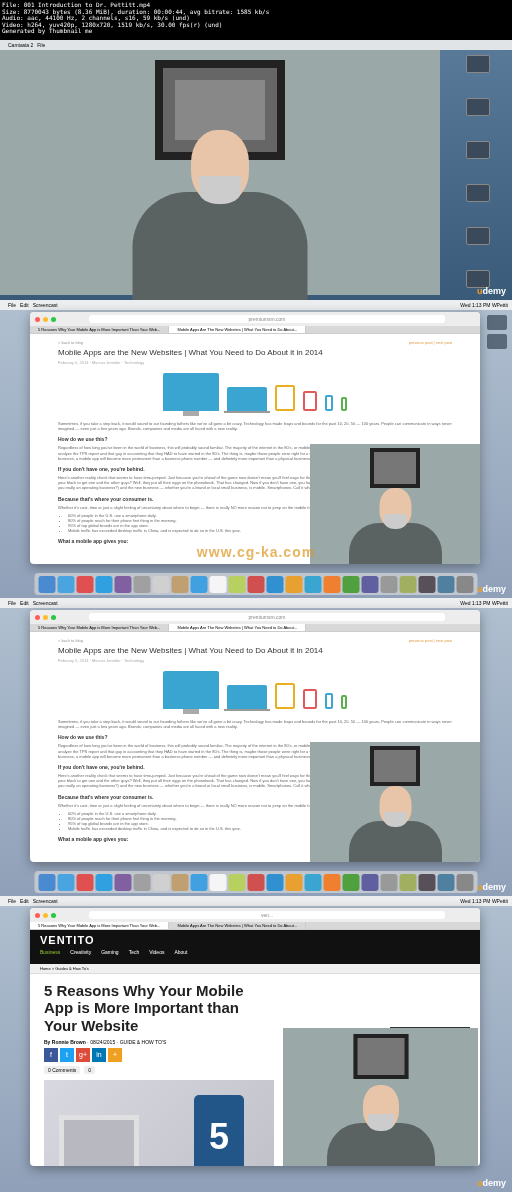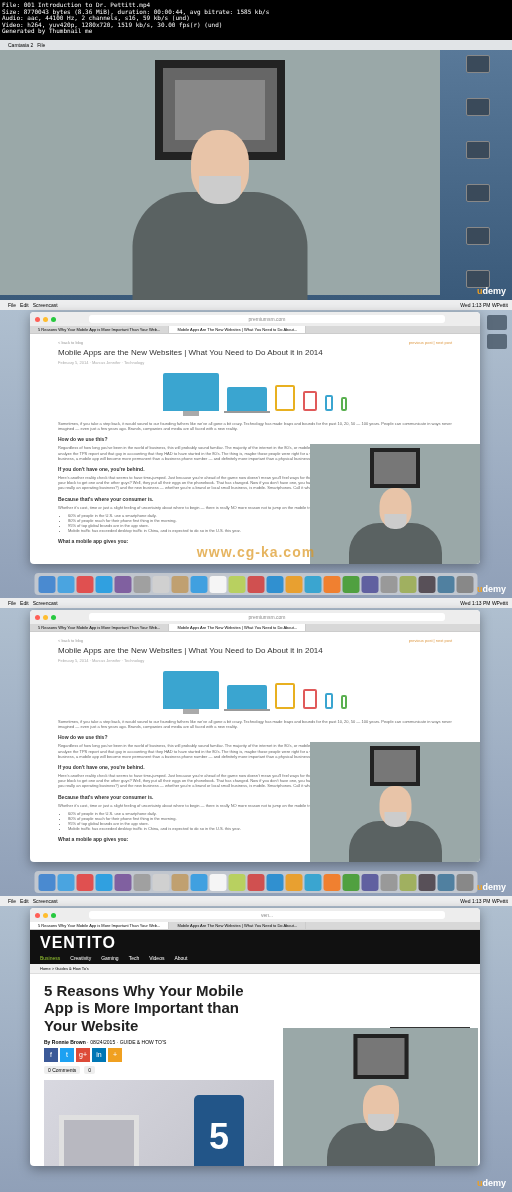--- a/index.html
+++ b/index.html
@@ -65,21 +65,21 @@
 .p23-udemy { position: absolute; bottom: 4px; right: 6px; color: #fff; font-size: 9px; font-weight: bold; z-index: 20; }
 .p23-udemy span { color: #f0a020; }
 .p23-deskicons { position: absolute; top: 15px; right: 5px; display: flex; flex-direction: column; gap: 4px; }
 .di2 { width: 20px; height: 15px; background: #5a6a7a; border-radius: 2px; }
 
 
 .p4 { position: relative; width: 512px; height: 296px; background: linear-gradient(180deg,#b0c0d0,#90a0b8); }
 .p4-menubar { height: 10px; background: rgba(240,240,240,0.95); font-size: 5px; line-height: 10px; padding: 0 4px; display: flex; justify-content: space-between; }
 .p4-browser { position: absolute; top: 12px; left: 30px; width: 450px; height: 258px; background: #fff; border-radius: 4px; box-shadow: 0 3px 12px rgba(0,0,0,0.35); overflow: hidden; }
 .ventito-hdr { height: 34px; background: #111; color: #fff; padding: 4px 10px; }
-.ventito-logo { font-size: 16px; font-weight: bold; letter-spacing: 1px; }
+.ventito-logo { font-size: 11px; font-weight: bold; letter-spacing: 1px; }
 .ventito-nav { display: flex; gap: 10px; font-size: 5px; margin-top: 3px; }
 .ventito-nav .biz { color: #9acd32; }
 .ventito-bc { height: 10px; background: #f0f0f0; border-bottom: 1px solid #ddd; font-size: 4px; line-height: 10px; padding-left: 10px; }
 .ventito-body { position: relative; padding: 8px 14px; }
 .v-title { font-size: 15px; font-weight: bold; line-height: 1.15; color: #222; width: 230px; }
 .v-byline { font-size: 5px; margin-top: 5px; }
 .share { display: flex; gap: 2px; margin-top: 3px; }
 .share div { width: 14px; height: 14px; color: #fff; font-size: 7px; text-align: center; line-height: 14px; }
 .sh-fb { background: #3b5998; } .sh-tw { background: #1da1f2; } .sh-gp { background: #dd4b39; } .sh-li { background: #0077b5; } .sh-more { background: #f0a020; }
 .comm { display: flex; gap: 4px; margin-top: 4px; font-size: 5px; }

